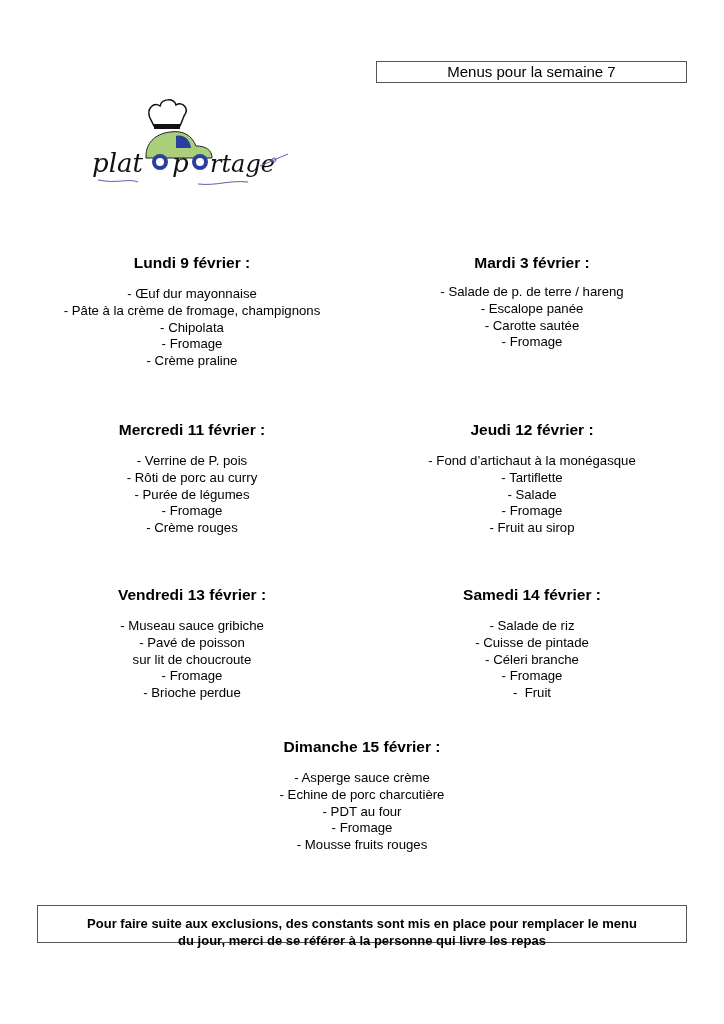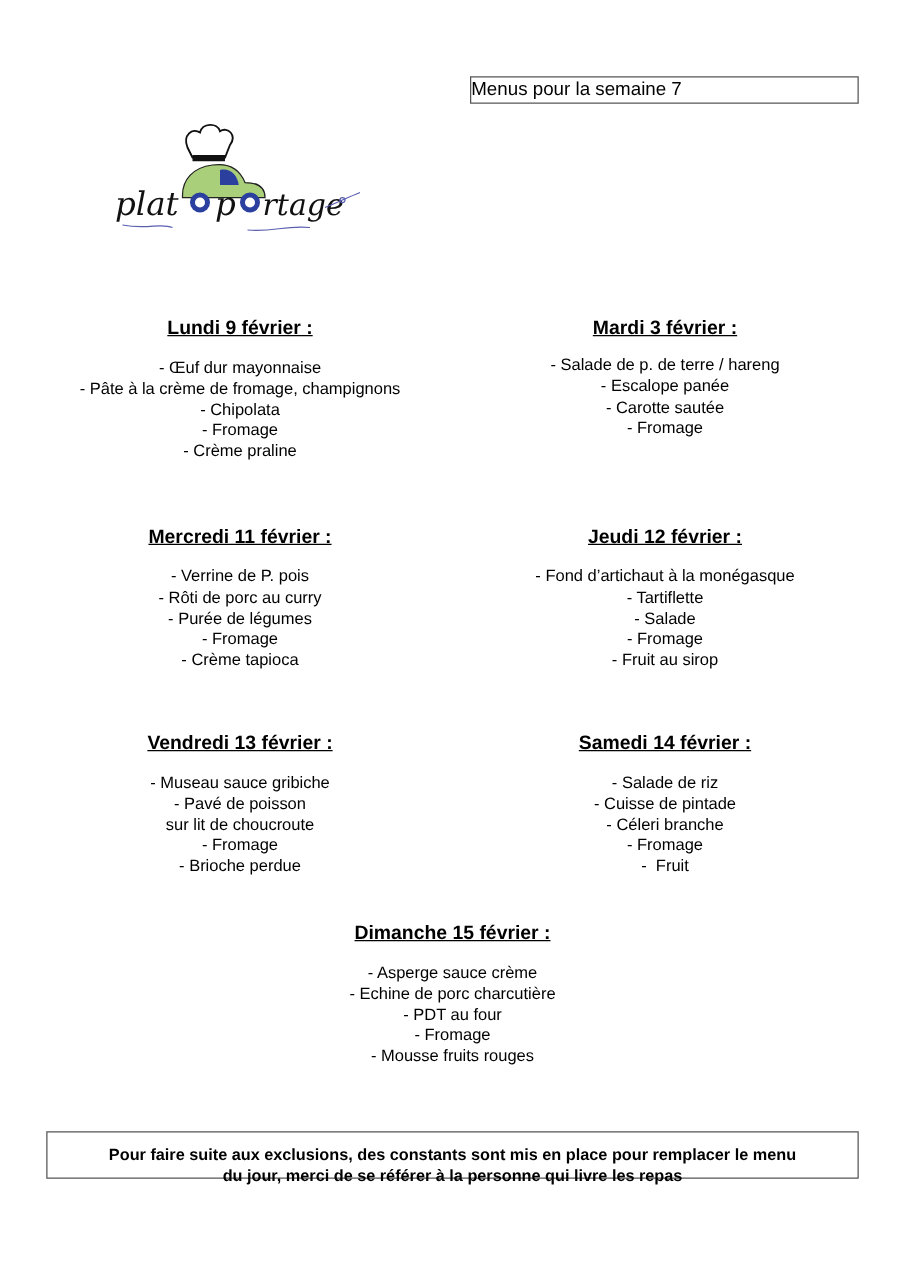--- a/index.html
+++ b/index.html
@@ -1,20 +1,20 @@
 <!DOCTYPE html>
 <html><head>
 <meta charset="utf-8">
 <style>
   html, body { margin: 0; padding: 0; background: #ffffff; }
   body { width: 724px; height: 1024px; position: relative; font-family: "Liberation Sans", sans-serif; color: #000; overflow: hidden; }
-  .header-box { position: absolute; left: 376px; top: 61px; width: 311px; height: 22px; border: 1px solid #555; box-sizing: border-box; font-size: 15px; line-height: 20px; }
+  .header-box { position: absolute; left: 376px; top: 61px; width: 311px; height: 22px; border: 1px solid #555; box-sizing: border-box; text-align: center; font-size: 15px; line-height: 20px; }
   .logo { position: absolute; left: 88px; top: 96px; width: 205px; height: 90px; text-decoration: underline; }
   .day { position: absolute; text-align: center; }
-  .day h2 { margin: 0; font-size: 15.5px; font-weight: bold; text-decoration: underline; line-height: 18px; }
+  .day h2 { margin: 0; font-size: 15.5px; font-weight: bold; line-height: 18px; }
   .day ul { list-style: none; margin: 14px 0 0 0; padding: 0; font-size: 13.2px; line-height: 16.8px; }
   .day li { white-space: nowrap; }
   .footer-box { position: absolute; left: 37px; top: 905px; width: 650px; height: 38px; border: 1px solid #555; box-sizing: border-box; text-align: center; font-size: 13px; font-weight: bold; line-height: 16.5px; padding-top: 10px; }
 </style>
 </head>
 <body>
 
 <div class="header-box">
   <span>Menus pour la semaine 7</span>
 </div>
@@ -64,21 +64,21 @@
   </ul>
 </div>
 
 <div class="day" style="left:37px; top:421px; width:310px;">
   <h2>Mercredi 11 février :</h2>
   <ul>
     <li>- Verrine de P. pois</li>
     <li>- Rôti de porc au curry</li>
     <li>- Purée de légumes</li>
     <li>- Fromage</li>
-    <li>- Crème tapioca</li>
+    <li>- Crème rouges</li>
   </ul>
 </div>
 
 <div class="day" style="left:377px; top:421px; width:310px;">
   <h2>Jeudi 12 février :</h2>
   <ul>
     <li>- Fond d’artichaut à la monégasque</li>
     <li>- Tartiflette</li>
     <li>- Salade</li>
     <li>- Fromage</li>

